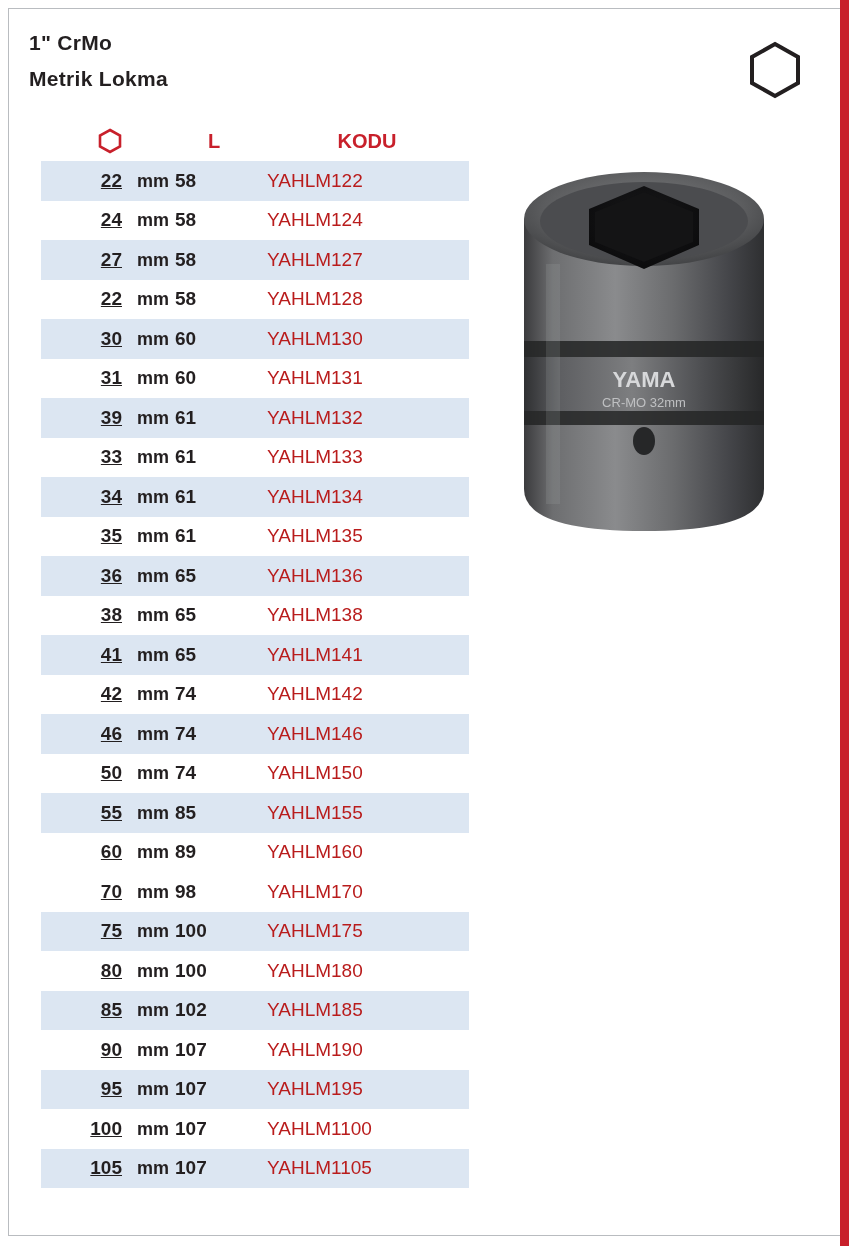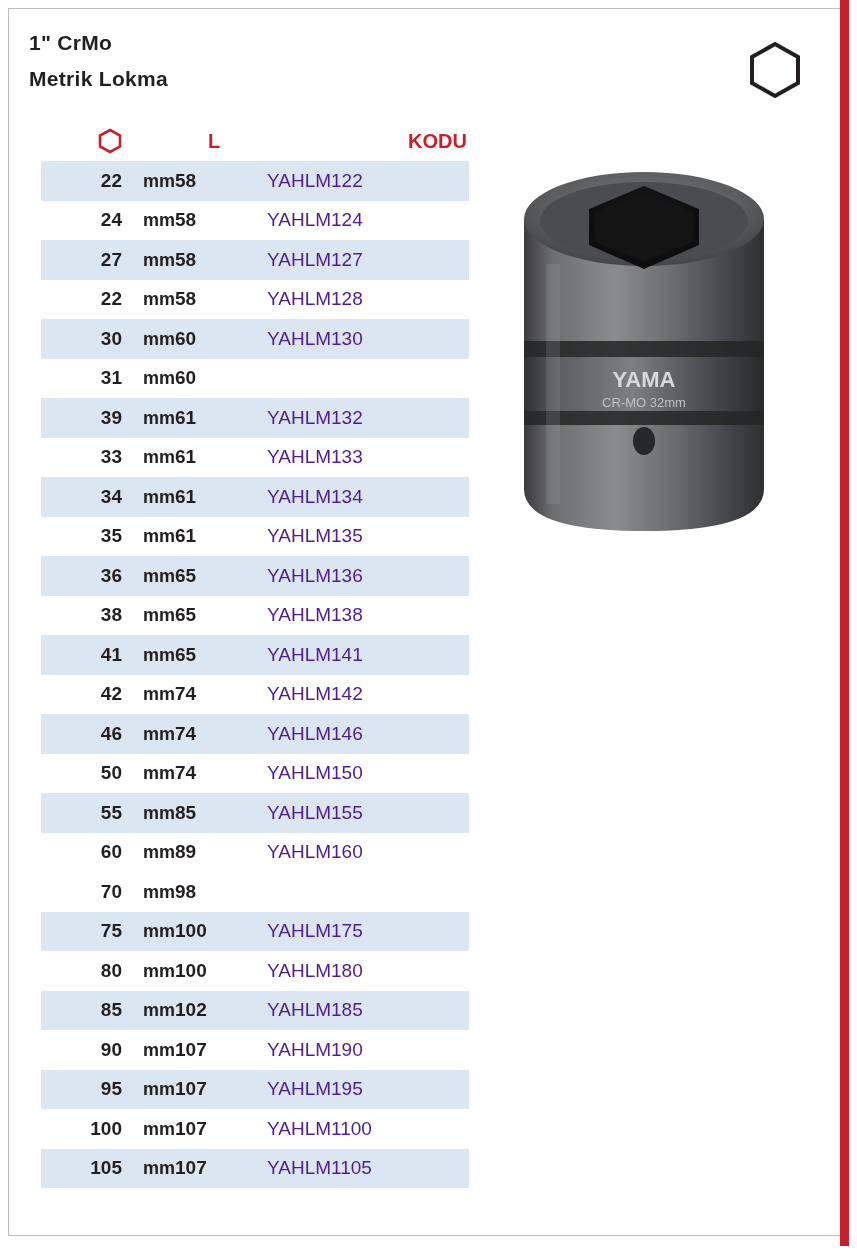--- a/index.html
+++ b/index.html
@@ -64,21 +64,21 @@
     padding-left: 4px;
   }
   .th {
     font-size: 20px;
     font-weight: bold;
     color: #c8202b;
     text-align: center;
   }
   .col-size { width: 130px; }
   .col-l    { width: 78px; }
-  .col-code { width: 200px; text-align: right; padding-left: 14px; }
+  .col-code { width: 200px; text-align: center; padding-left: 14px; }
   .hex-head {
     display: inline-block;
     width: 26px;
     height: 26px;
     vertical-align: middle;
   }
   .row {
     display: flex;
     align-items: center;
     height: 39.5px;
@@ -92,39 +92,40 @@
   .c-size {
     width: 130px;
     font-weight: bold;
     text-align: right;
     padding-right: 0;
     position: relative;
   }
   .c-size .num {
     display: inline-block;
     width: 62px;
+    text-decoration: underline;
   }
   .c-size .unit {
     display: inline-block;
     width: 44px;
-    text-align: right;
+    text-align: center;
     padding-left: 9px;
     font-weight: bold;
     font-size: 18px;
   }
   .c-l {
     width: 78px;
     text-align: left;
     font-weight: bold;
   }
   .c-code {
     width: 200px;
     text-align: left;
     padding-left: 14px;
-    color: #4c1d95;
+    color: #b91c1c;
     font-size: 19px;
   }
   .product-img {
     position: absolute;
     left: 485px;
     top: 150px;
     width: 300px;
     height: 400px;
   }
 </style>
@@ -179,20 +180,21 @@
           <div class="cell c-code">YAHLM128</div>
         </div>
         <div class="row alt">
           <div class="cell c-size"><span class="num">30</span><span class="unit">mm</span></div>
           <div class="cell c-l">60</div>
           <div class="cell c-code">YAHLM130</div>
         </div>
         <div class="row">
           <div class="cell c-size"><span class="num">31</span><span class="unit">mm</span></div>
           <div class="cell c-l">60</div>
+          <div class="cell c-code">YAHLM131</div>
         </div>
         <div class="row alt">
           <div class="cell c-size"><span class="num">39</span><span class="unit">mm</span></div>
           <div class="cell c-l">61</div>
           <div class="cell c-code">YAHLM132</div>
         </div>
         <div class="row">
           <div class="cell c-size"><span class="num">33</span><span class="unit">mm</span></div>
           <div class="cell c-l">61</div>
           <div class="cell c-code">YAHLM133</div>
@@ -243,20 +245,21 @@
           <div class="cell c-code">YAHLM155</div>
         </div>
         <div class="row">
           <div class="cell c-size"><span class="num">60</span><span class="unit">mm</span></div>
           <div class="cell c-l">89</div>
           <div class="cell c-code">YAHLM160</div>
         </div>
         <div class="row">
           <div class="cell c-size"><span class="num">70</span><span class="unit">mm</span></div>
           <div class="cell c-l">98</div>
+          <div class="cell c-code">YAHLM170</div>
         </div>
         <div class="row alt">
           <div class="cell c-size"><span class="num">75</span><span class="unit">mm</span></div>
           <div class="cell c-l">100</div>
           <div class="cell c-code">YAHLM175</div>
         </div>
         <div class="row">
           <div class="cell c-size"><span class="num">80</span><span class="unit">mm</span></div>
           <div class="cell c-l">100</div>
           <div class="cell c-code">YAHLM180</div>

